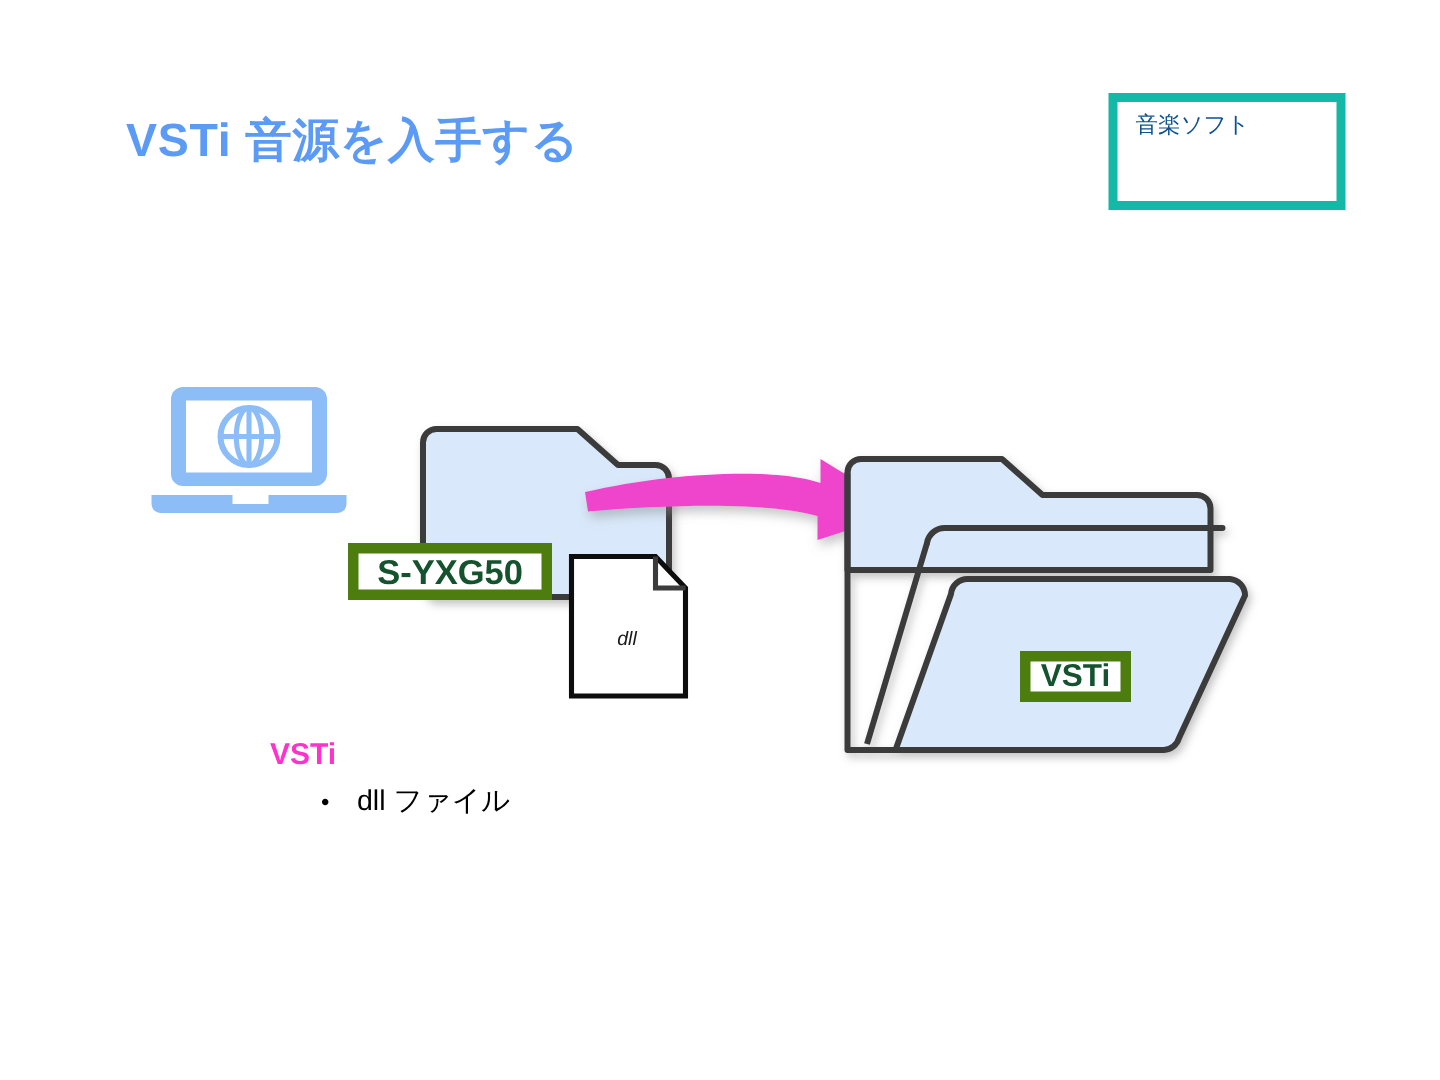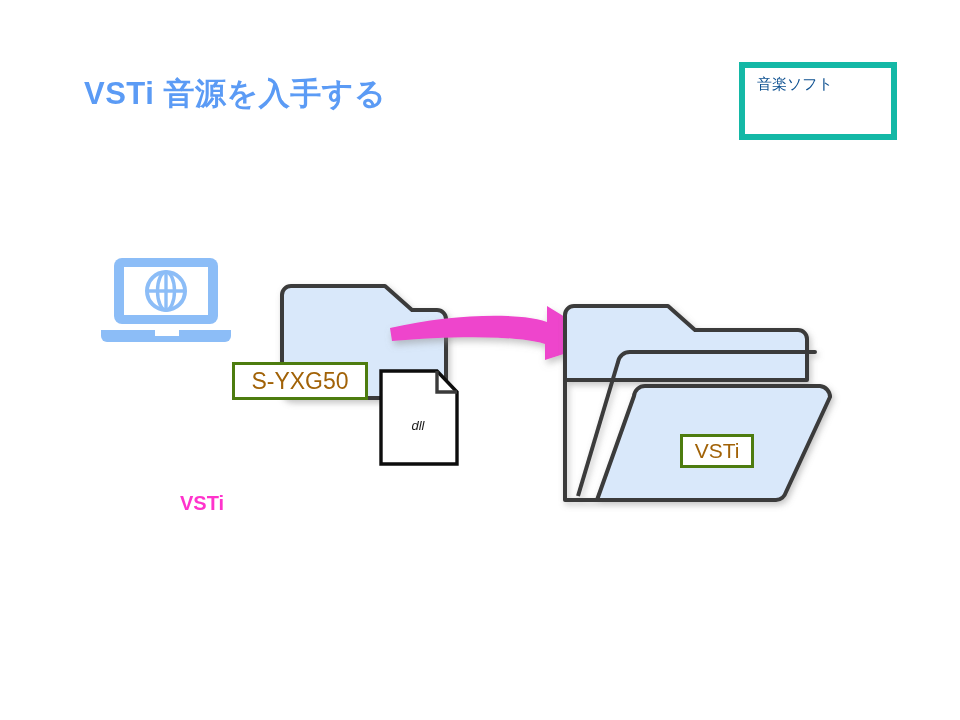--- a/index.html
+++ b/index.html
@@ -119,27 +119,27 @@
     top: 0;
     width: 960px;
     height: 720px;
     pointer-events: none;
   }
 
   
   .tag-box {
     position: absolute;
     background: #ffffff;
-    border: 3px solid #4d7c0f;
+    border: 7px solid #4d7c0f;
     box-sizing: border-box;
     display: flex;
     align-items: center;
     justify-content: center;
-    font-weight: normal;
-    color: #a16207;
+    font-weight: bold;
+    color: #14532d;
     white-space: nowrap;
   }
   #tag-syxg50 {
     left: 232px;
     top: 362px;
     width: 136px;
     height: 38px;
     font-size: 23px;
   }
   #tag-vsti {
@@ -276,14 +276,17 @@
   </svg>
 
   <div class="tag-box" id="tag-syxg50">S-YXG50</div>
 
   <div class="tag-box" id="tag-vsti">VSTi</div>
 
   <div id="doc-dll-label">dll</div>
 
   <div id="sub-heading">VSTi</div>
 
+  <div id="sub-bullet">
+    <span class="bullet-mark">•</span><span>dll ファイル</span>
+  </div>
 
 </div>
 
 </body></html>

